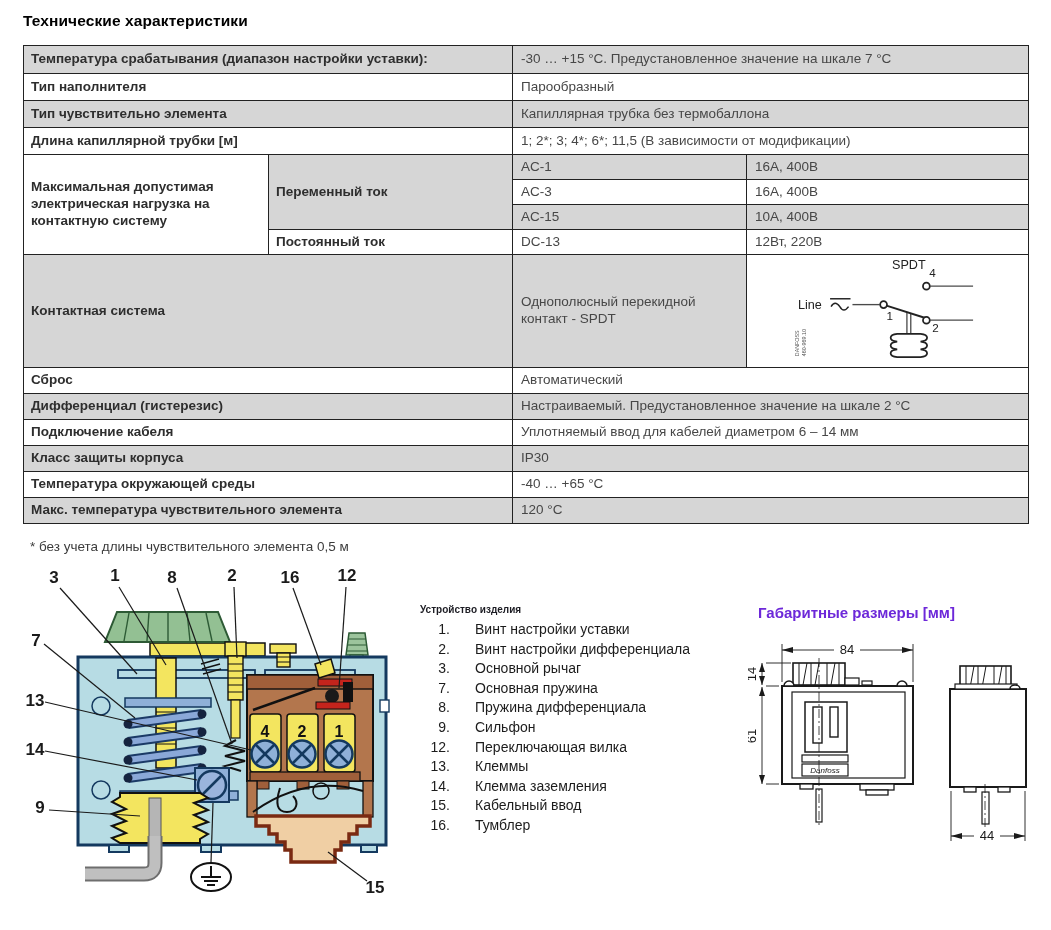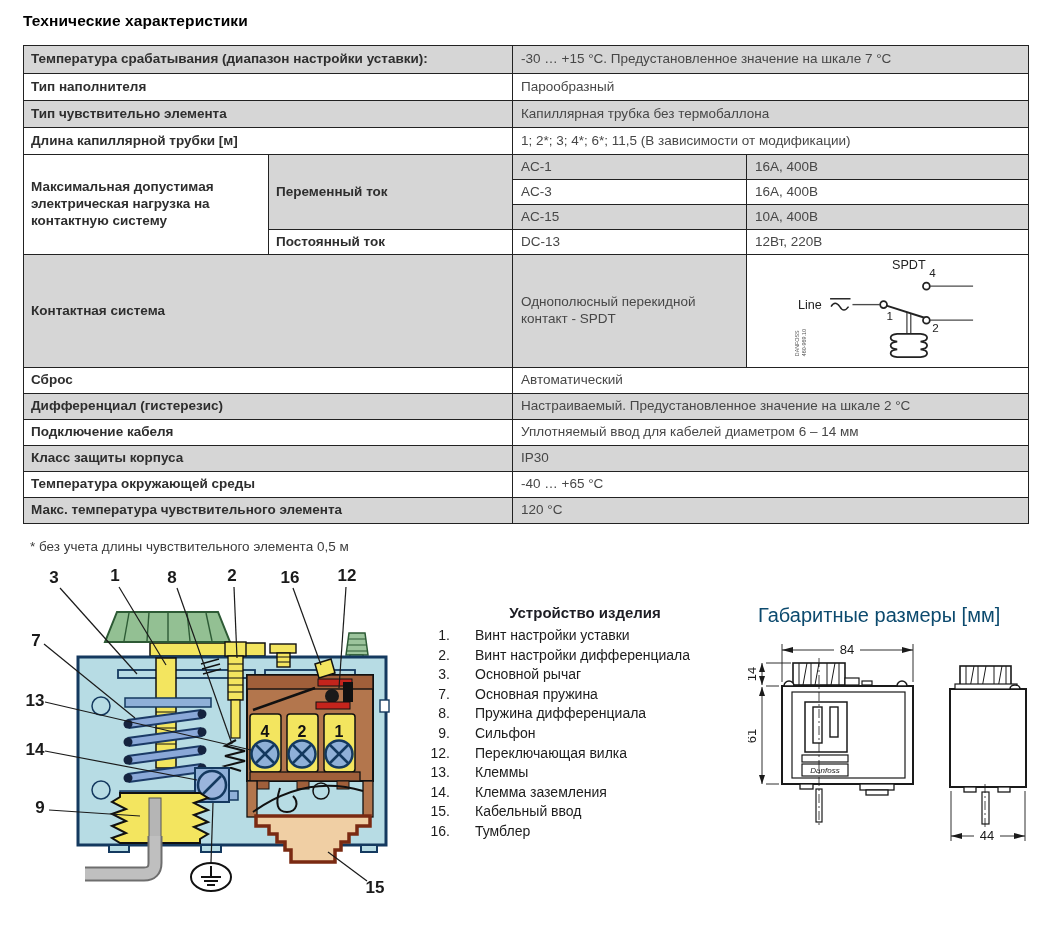--- a/index.html
+++ b/index.html
@@ -13,26 +13,26 @@
   table.spec { position:absolute; left:23px; top:45px; width:1005px; border-collapse:collapse; table-layout:fixed; }
   table.spec td { border:1.6px solid #222; font-size:13.5px; color:#474747; padding:2px 8px; vertical-align:middle; line-height:1.25; }
   table.spec td.lbl { font-weight:bold; color:#2e2e2e; padding-left:7px;margin-left:17px; }
   table.spec td.gray { background:#d6d6d6; }
   table.spec td.diagram-cell { padding:0; }
 
   .footnote { position:absolute; left:30px; top:523px; font-size:13.5px; color:#3c3c3c;margin-top:16px; }
 
   
   .parts { position:absolute; left:420px; top:604px; width:330px; }
-  .parts-title { font-size:15px; font-weight:bold; color:#1d1d24; margin-bottom:5px;text-align:center; }
+  .parts-title { font-size:10px; font-weight:bold; color:#1d1d24; margin-bottom:5px; }
   .part-row { display:flex; font-size:14px; color:#1c1c1c; line-height:19.6px; }
   .part-row .num { width:30px; text-align:right; flex:0 0 30px; }
   .part-row .plbl { margin-left:25px; }
 
-  .dims-title { position:absolute; left:758px; top:604px; font-size:20px; font-weight:normal; color:#0c4a6e; }
+  .dims-title { position:absolute; left:758px; top:604px; font-size:15px; font-weight:bold; color:#6d28d9; }
 
   svg text { font-family:"Liberation Sans","DejaVu Sans",sans-serif; }
   .callout { font-size:17px; font-weight:600; fill:#1a1a1a; }
   .dimtxt { font-size:13px; fill:#1a1a1a; }
   .device-svg { position:absolute; left:25px; top:560px; }
   .dims-svg { position:absolute; left:748px; top:634px; }
 </style>
 </head>
 <body>
 

